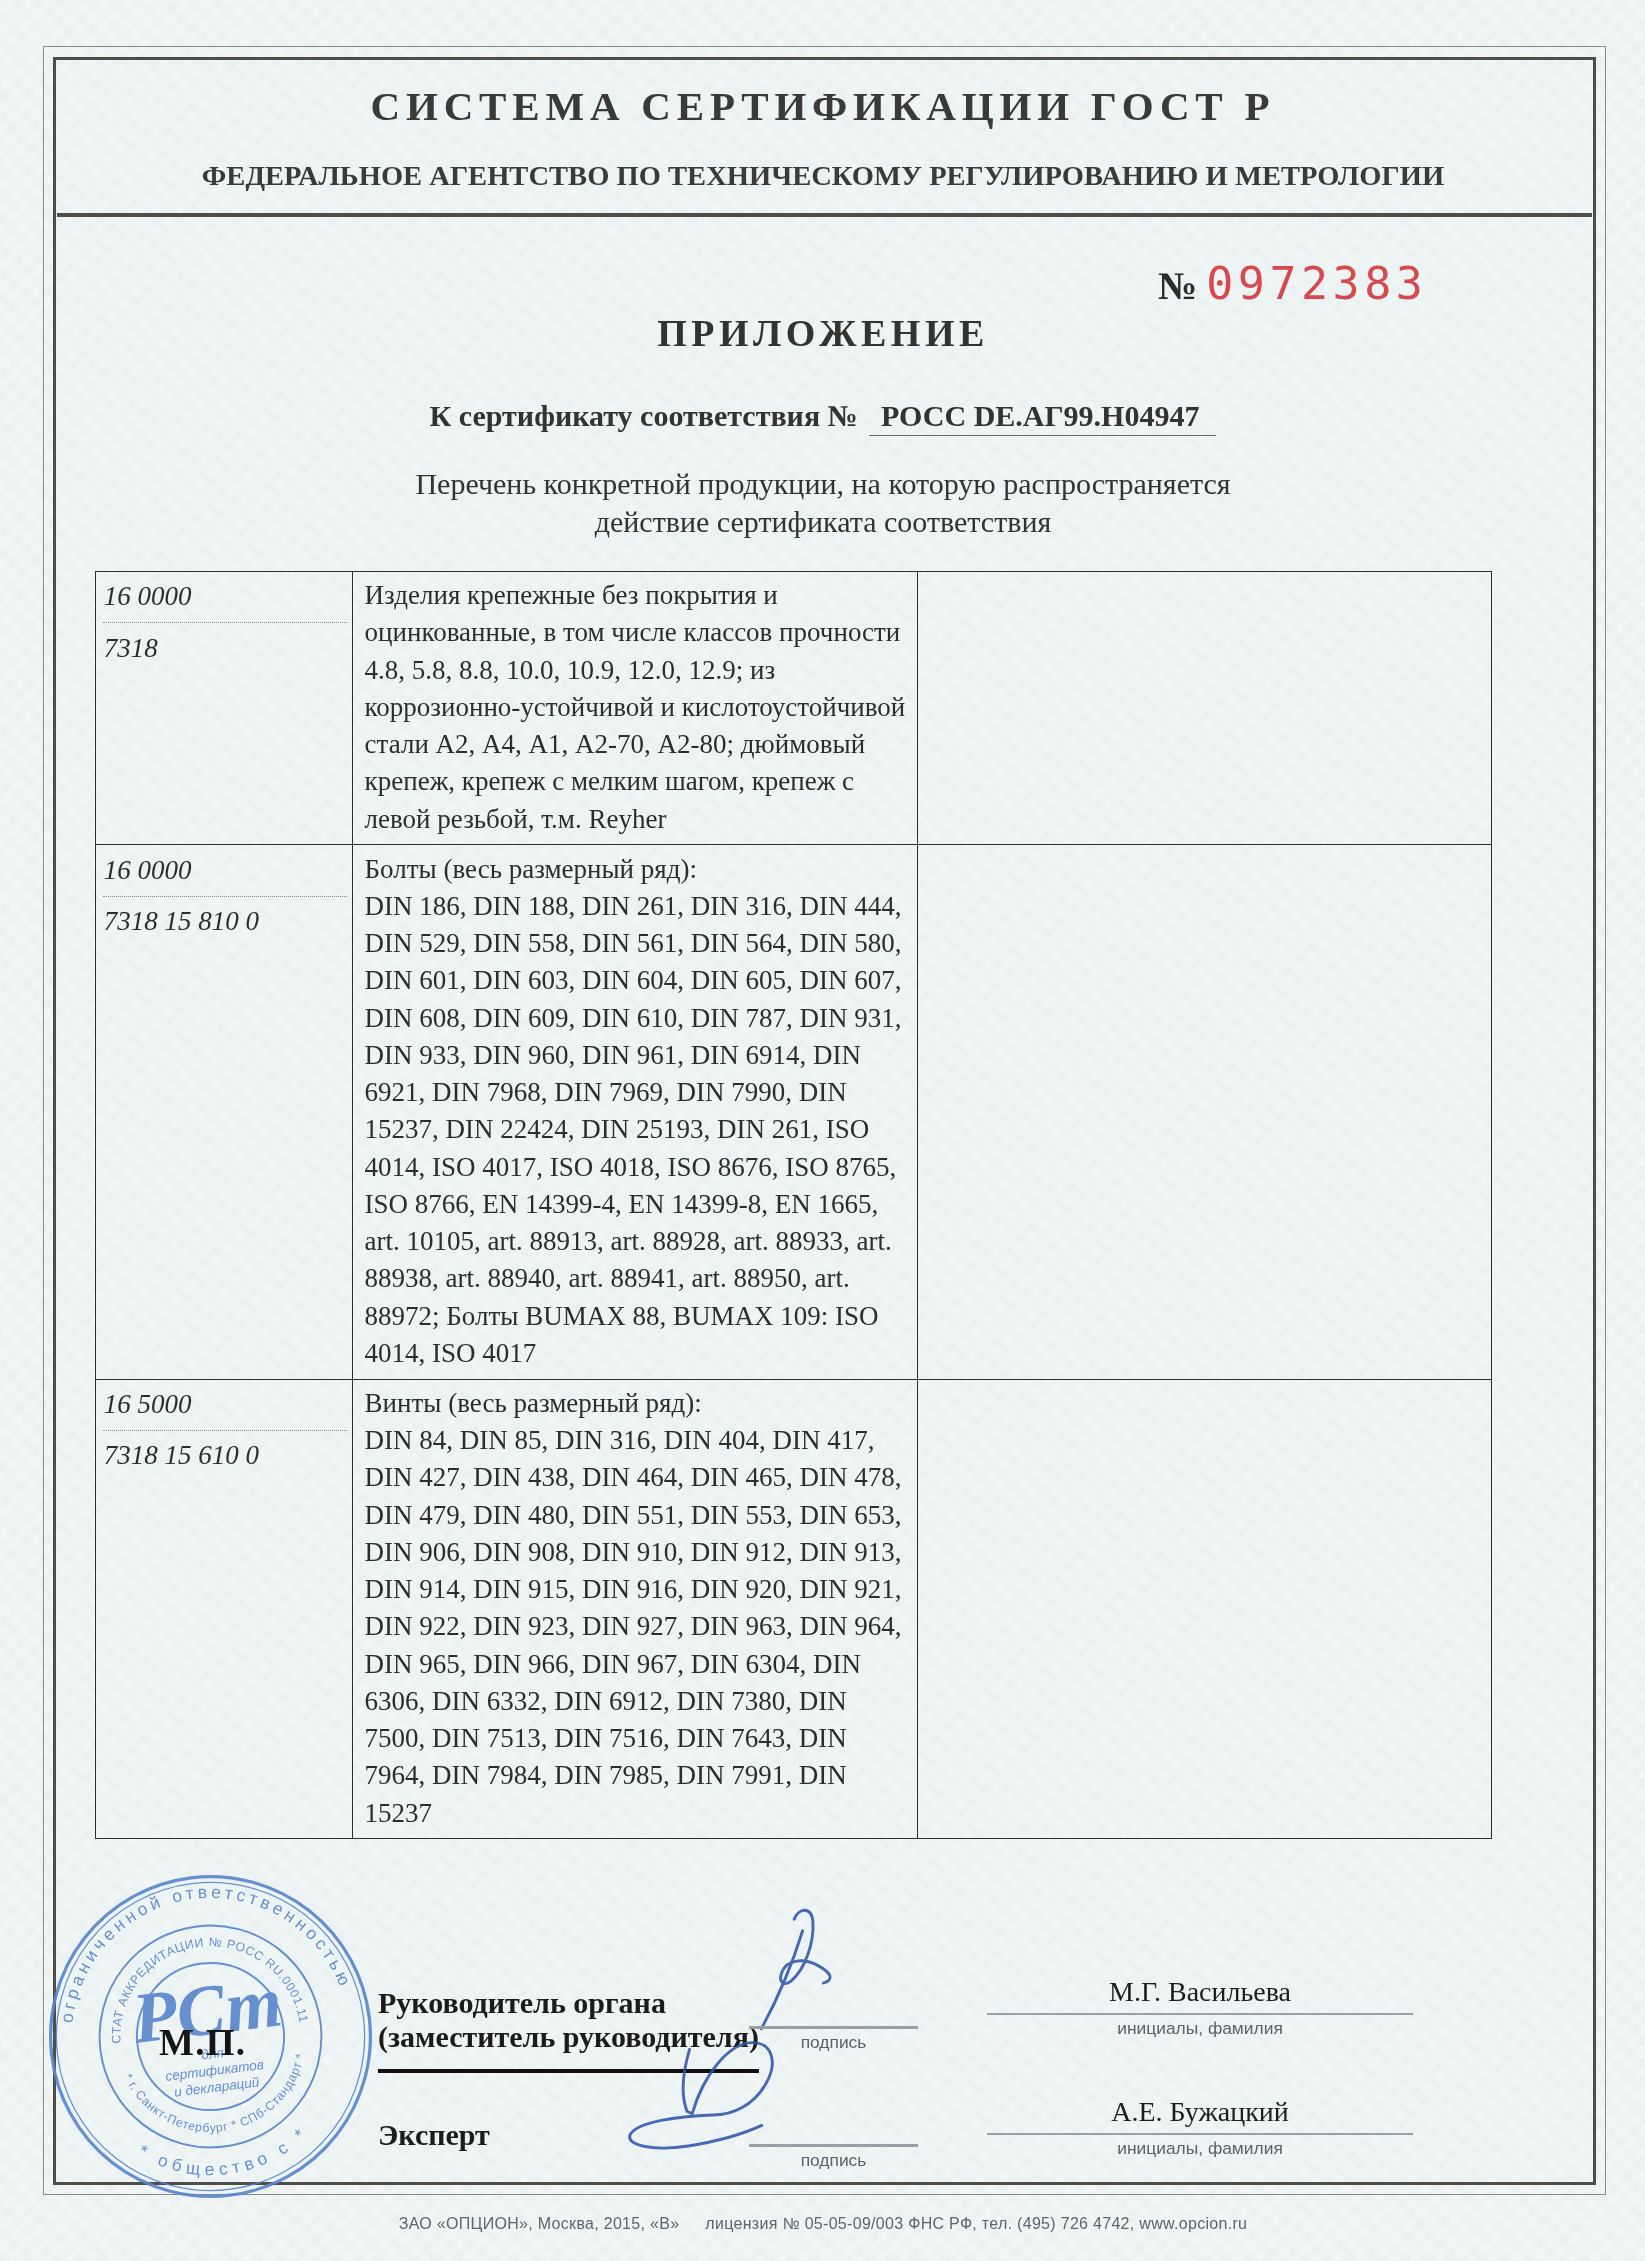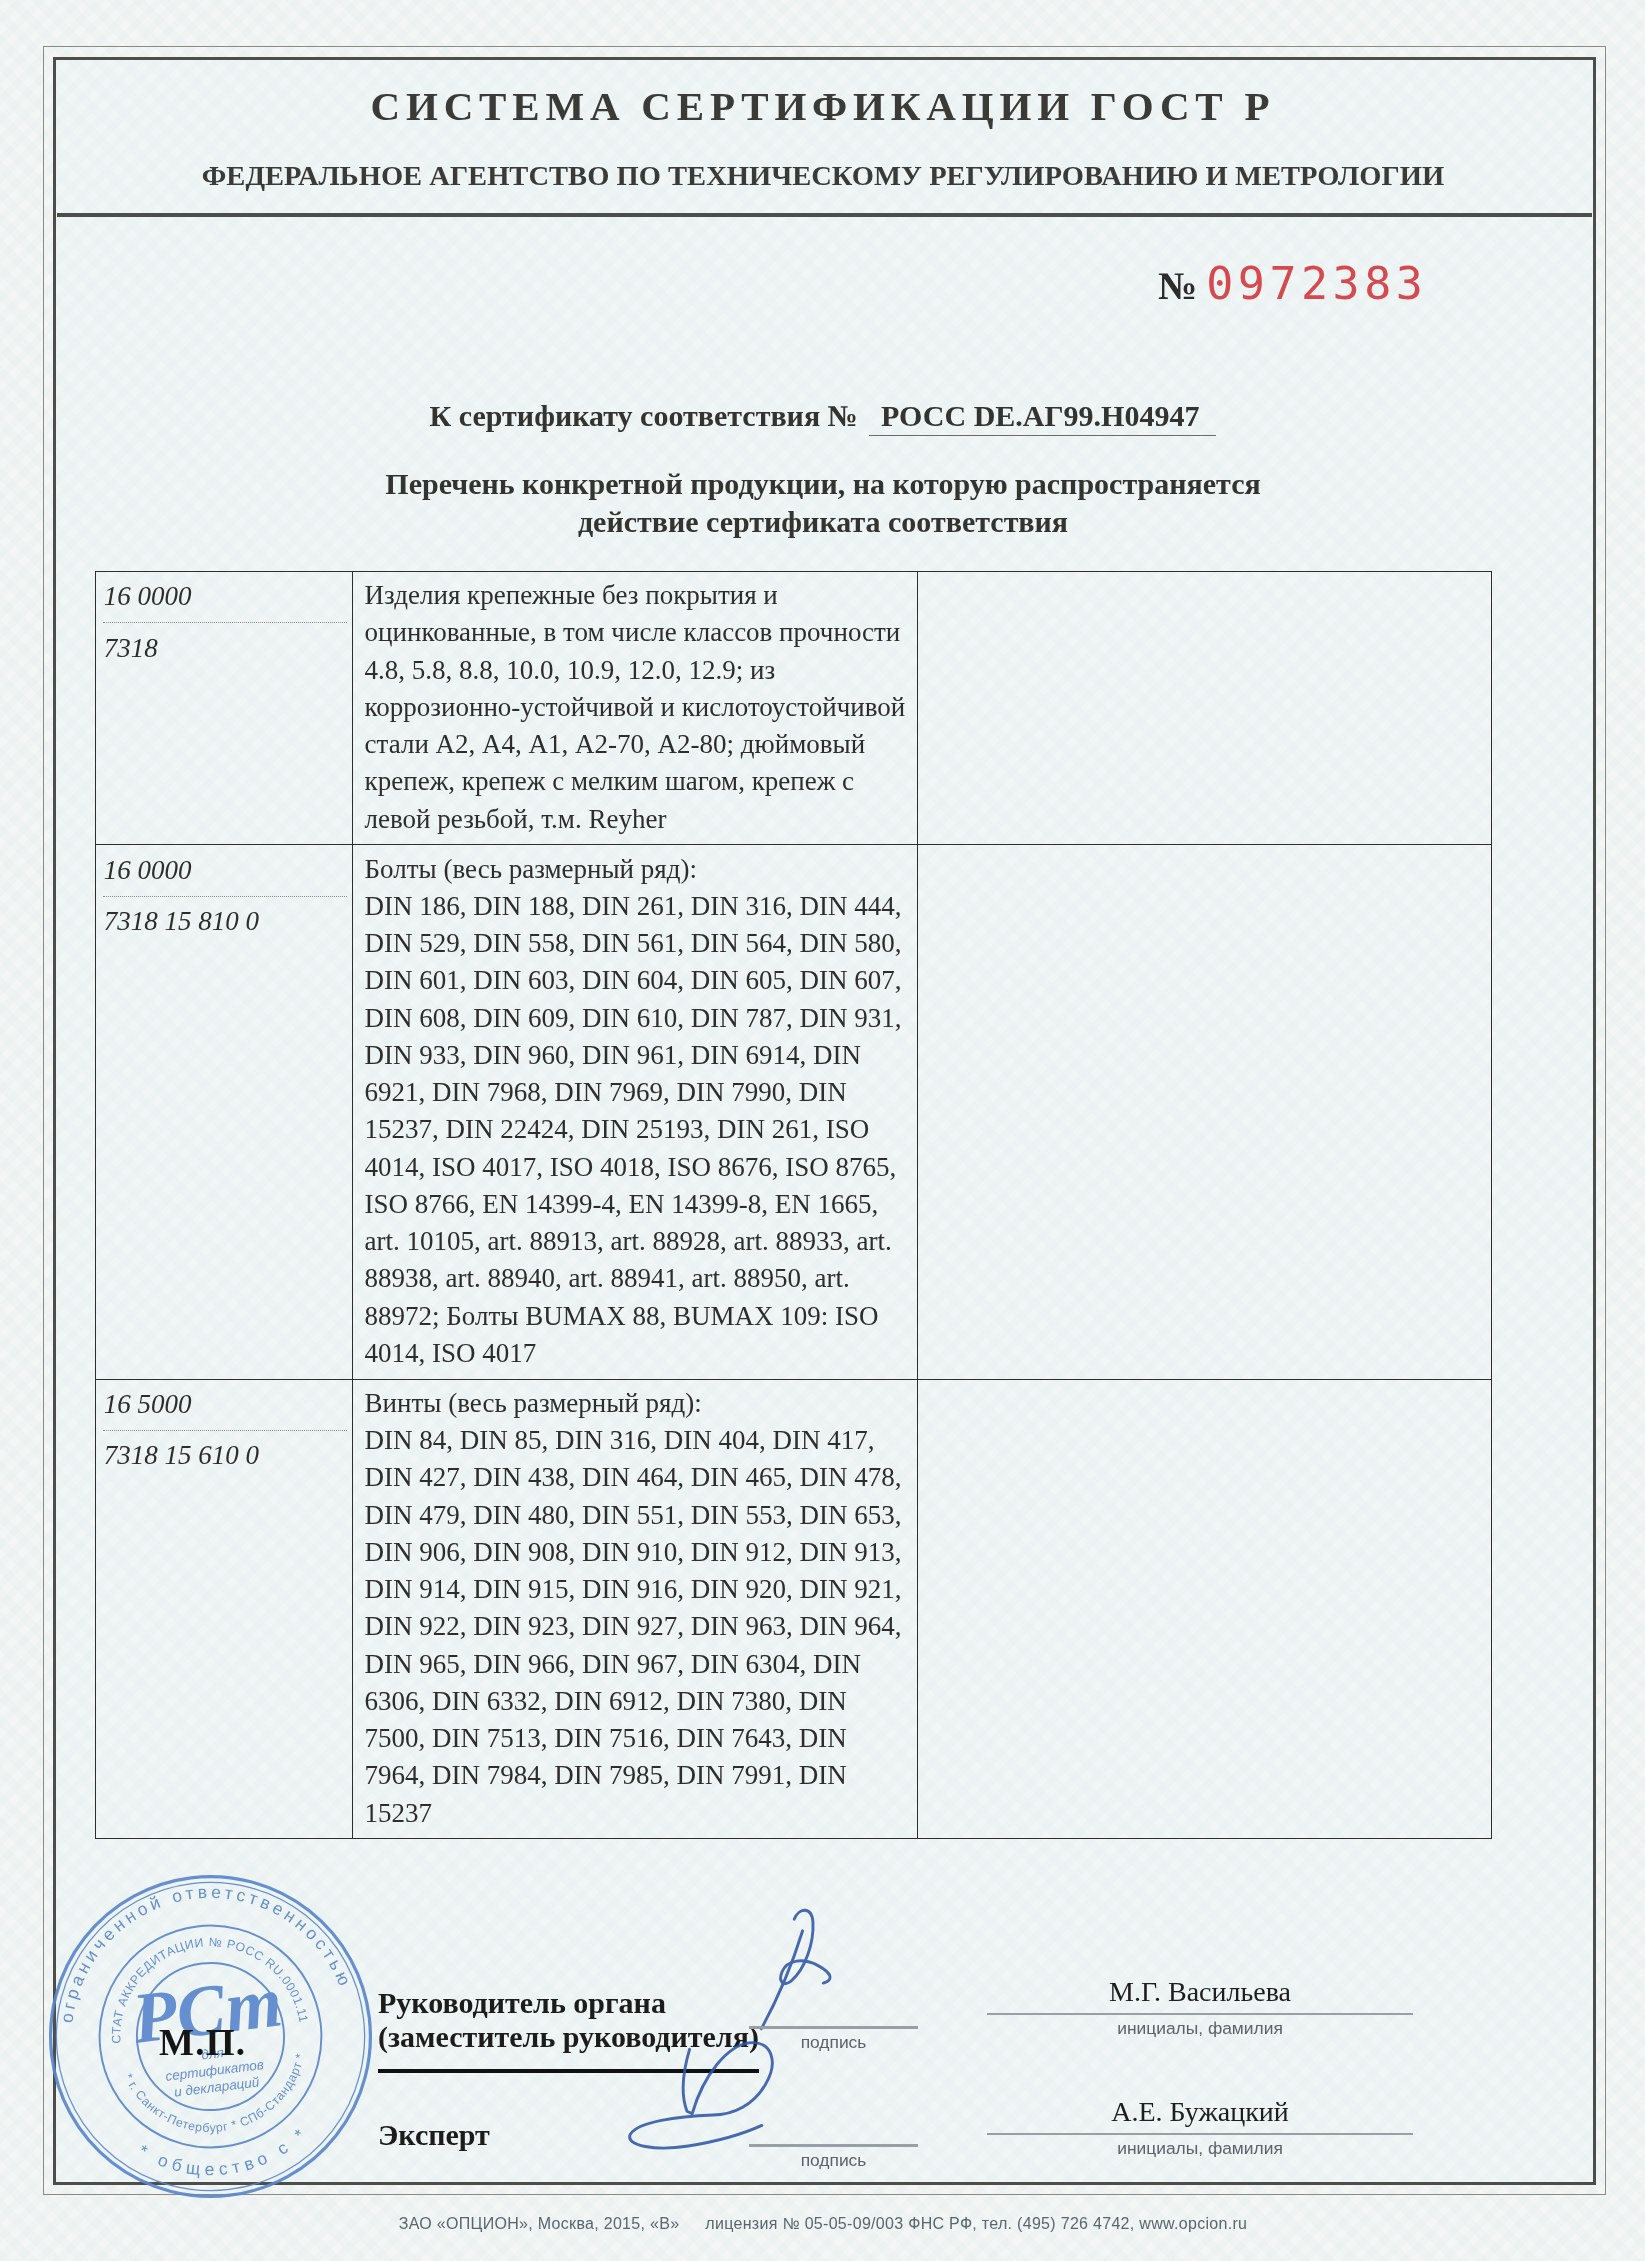--- a/index.html
+++ b/index.html
@@ -28,21 +28,21 @@
   .number .no{font-size:39px;font-weight:bold;color:#2c2c2a;}
   .number .digits{font-family:"DejaVu Sans Mono", monospace;font-size:45px;color:#d5494f;letter-spacing:4.5px;margin-left:9px;}
 
   .doc-title{position:absolute;left:0;right:0;top:311px;text-align:center;
     font-size:38px;font-weight:bold;letter-spacing:4.5px;color:#33332f;}
 
   .cert-line{position:absolute;left:0;right:0;top:399px;text-align:center;font-size:30px;font-weight:bold;color:#33332f;}
   .cert-line .cert-no{font-weight:bold;border-bottom:1.9px solid #6a6a66;padding:0 17px 2.6px 11.6px;margin-left:11.6px;}
 
   .subtitle{position:absolute;left:0;right:0;top:465px;text-align:center;
-    font-size:30px;font-weight:bold;line-height:1.28;color:#33332f;}
+    font-size:30px;font-weight:normal;line-height:1.28;color:#33332f;}
 
   
   table.main{position:absolute;left:95px;top:571px;border-collapse:collapse;table-layout:fixed;width:1396px;}
   table.main td{border:1.9px solid #2e2e2c;vertical-align:top;font-size:27px;line-height:1.38;}
   td.hdr{vertical-align:middle;text-align:center;font-size:26.5px;line-height:1.3;height:143px;border-bottom-width:3.9px !important;}
   td.hdr1{padding:0;text-align:left;}
   .hdr1-top{padding:17px 6.5px 19.4px 10.3px;border-bottom:1.9px solid #55554f;}
   .hdr1-bot{padding:22px 6.5px 6.5px 7.7px;}
   td.code-cell{padding:3.9px 5.2px 5.2px 6.5px;font-size:26.5px;font-style:italic;}
   .code-top{padding:2.6px 0 6.5px 1.3px;border-bottom:1.9px dotted #8a8a82;}
@@ -88,20 +88,21 @@
   <div class="frame-inner"></div>
   <div class="header-sep"></div>
 
   <div class="title1">СИСТЕМА СЕРТИФИКАЦИИ ГОСТ Р</div>
   <div class="title2">ФЕДЕРАЛЬНОЕ АГЕНТСТВО ПО ТЕХНИЧЕСКОМУ РЕГУЛИРОВАНИЮ И МЕТРОЛОГИИ</div>
 
   <div class="number">
     <span class="no">№</span><span class="digits">0972383</span>
   </div>
 
+  <div class="doc-title">ПРИЛОЖЕНИЕ</div>
 
   <div class="cert-line">
     <span>К сертификату соответствия №</span><span class="cert-no">РОСС DE.АГ99.Н04947</span>
   </div>
 
   <div class="subtitle">
     <div>Перечень конкретной продукции,  на которую распространяется</div>
     <div>действие сертификата соответствия</div>
   </div>
 

